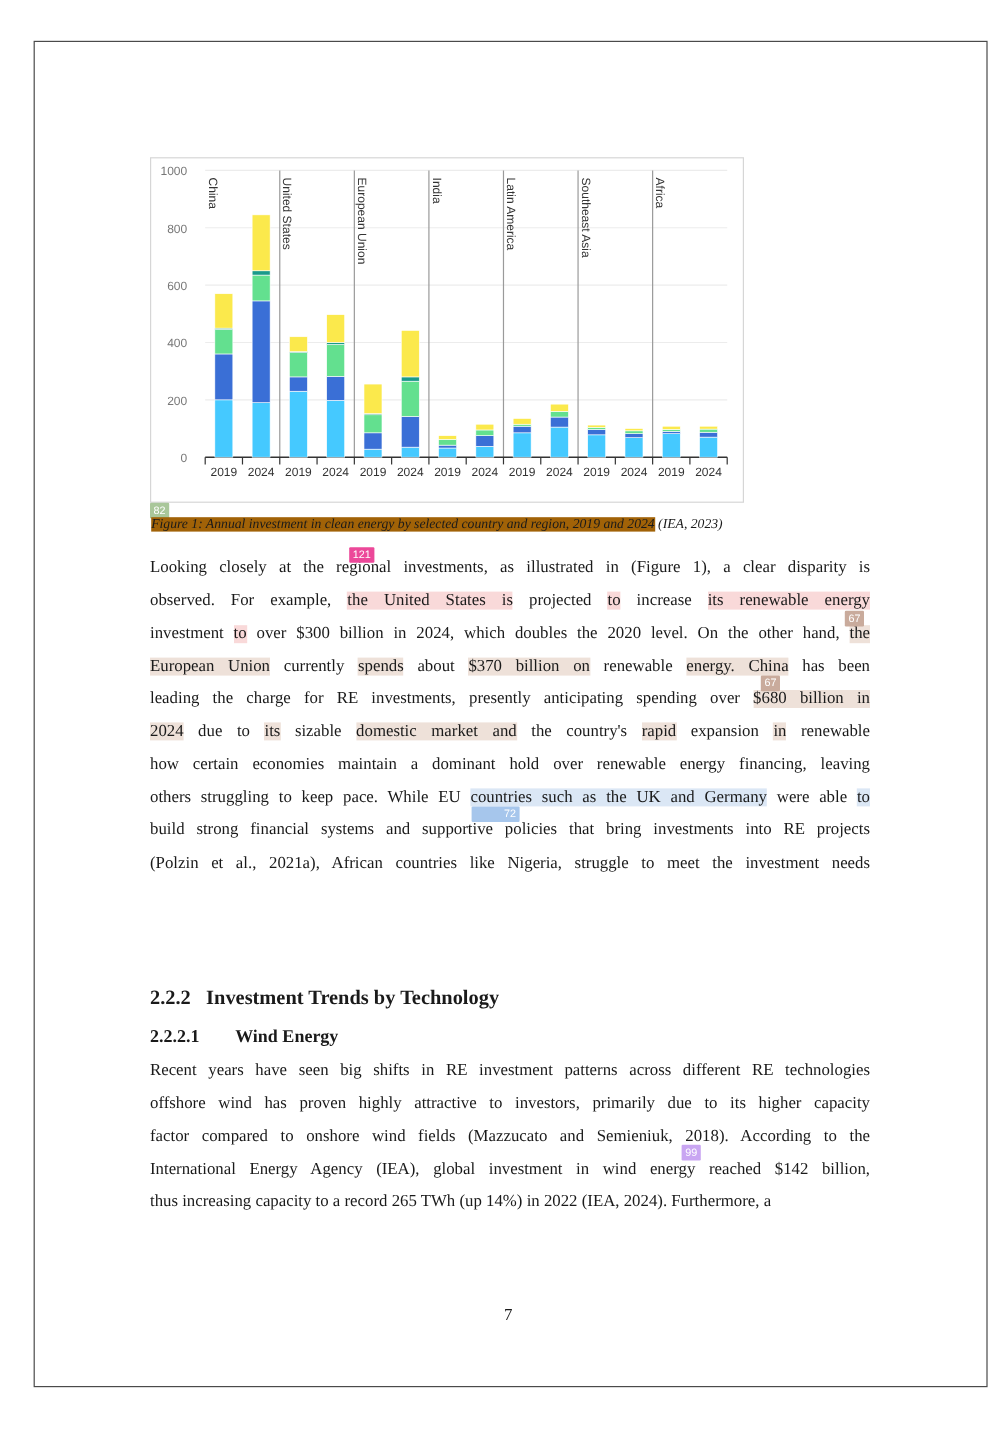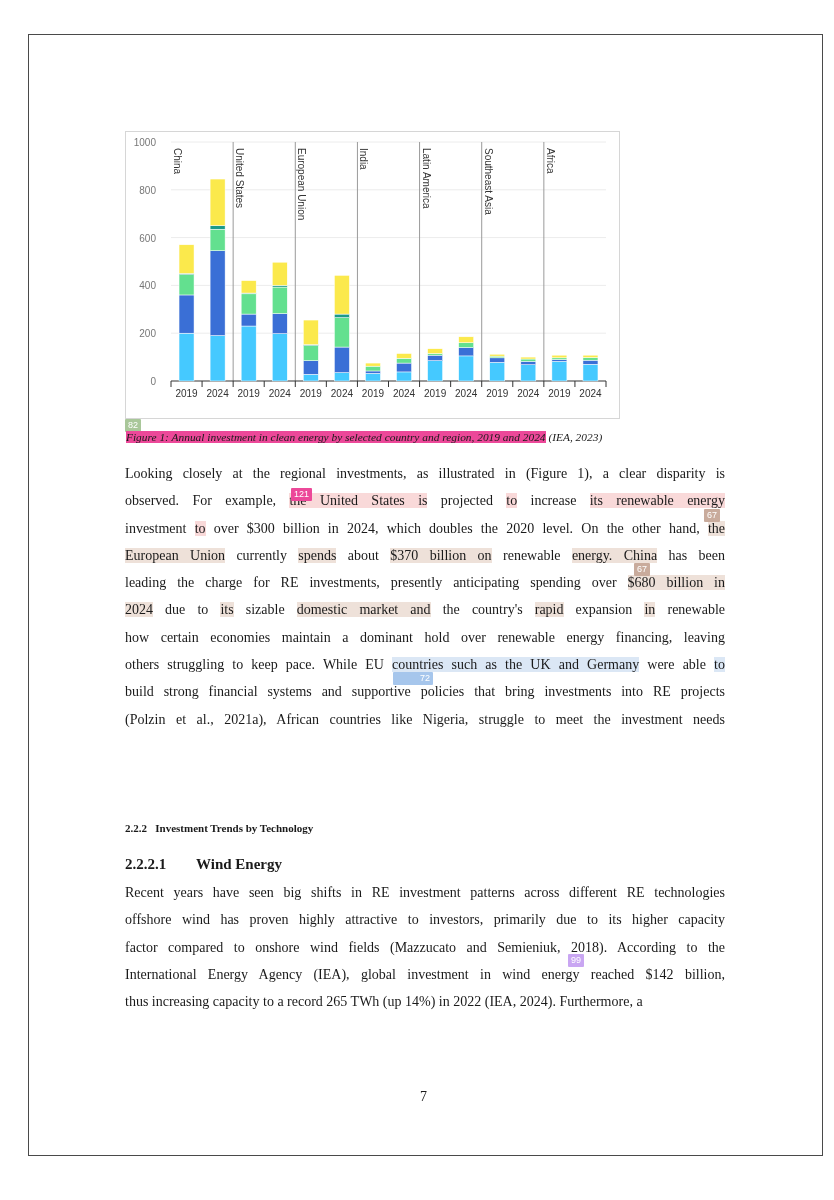--- a/index.html
+++ b/index.html
@@ -2,29 +2,29 @@
 <html><head>
 <meta charset="utf-8">
 <style>
   html, body { margin:0; padding:0; background:#ffffff; }
   body { width:834px; height:1200px; position:relative; overflow:hidden; font-family:"Liberation Serif", serif; color:#1a1a1a; }
   .page-frame { position:absolute; left:28px; top:34px; width:795px; height:1122px; border:1.5px solid #4a4a4a; box-sizing:border-box; }
   .figure-box { position:absolute; left:125px; top:131px; width:495px; height:288px; border:1px solid #d6d6d6; background:#fff; box-sizing:border-box; }
   svg.chart { position:absolute; left:0; top:0; }
   .tag { position:absolute; font-family:"Liberation Sans", sans-serif; font-size:9px; color:#fff; padding:1px 3px; line-height:11px; border-radius:1px; }
   .caption { position:absolute; left:126px; top:431px; font-size:11.4px; font-style:italic; white-space:nowrap; }
-  .caption .hl { background:#ec4899; }
+  .caption .hl { background:#a16207; }
   .para { position:absolute; left:125px; width:600px; font-size:14px; line-height:27.3px; }
   .line { display:block; text-align:justify; text-align-last:justify; white-space:nowrap; height:27.3px; }
   .line.last { text-align-last:left; }
   .line > span { white-space:pre; }
   .hl-red { background:#f9d9d9; }
   .hl-brown { background:#eee1d9; }
   .hl-blue { background:#dbe7f5; }
-  .h-sec { position:absolute; left:125px; top:822px; font-weight:bold; font-size:11px; white-space:pre;text-align:right; }
+  .h-sec { position:absolute; left:125px; top:822px; font-weight:bold; font-size:17px; white-space:pre;text-align:right; }
   .h-sub { position:absolute; left:125px; top:856px; font-weight:bold; font-size:15px; white-space:pre; }
   .pagenum { position:absolute; left:420px; top:1089px; font-size:14px; }
 </style>
 </head>
 <body>
 
 <div class="page-frame"></div>
 
 <div class="figure-box">
   <svg class="chart" id="chart" width="495" height="288">
@@ -158,21 +158,21 @@
     <span class="line"><span>investment </span><span class="hl-red">to</span><span> over $300 billion in 2024, which doubles the 2020 level. On the other hand, </span><span class="hl-brown">the</span></span>
     <span class="line"><span class="hl-brown">European Union</span><span> currently </span><span class="hl-brown">spends</span><span> about </span><span class="hl-brown">$370 billion on</span><span> renewable </span><span class="hl-brown">energy. China</span><span> has been</span></span>
     <span class="line"><span>leading the charge for RE investments, presently anticipating spending over </span><span class="hl-brown">$680 billion in</span></span>
     <span class="line"><span class="hl-brown">2024</span><span> due to </span><span class="hl-brown">its</span><span> sizable </span><span class="hl-brown">domestic market and</span><span> the country's </span><span class="hl-brown">rapid</span><span> expansion </span><span class="hl-brown">in</span><span> renewable</span></span>
     <span class="line"><span>how certain economies maintain a dominant hold over renewable energy financing, leaving</span></span>
     <span class="line"><span>others struggling to keep pace. While EU </span><span class="hl-blue">countries such as the UK and Germany</span><span> were able </span><span class="hl-blue">to</span></span>
     <span class="line"><span>build strong financial systems and supportive policies that bring investments into RE projects</span></span>
     <span class="line"><span>(Polzin et al., 2021a), African countries like Nigeria, struggle to meet the investment needs</span></span>
   </div>
 
-<span class="tag" style="left:291px;top:488px;background:#ec4899;">121</span>
+<span class="tag" style="left:291px;top:456px;background:#ec4899;">121</span>
 <span class="tag" style="left:704px;top:509px;background:#c9ab9c;">67</span>
 <span class="tag" style="left:634px;top:563px;background:#c9ab9c;">67</span>
 <span class="tag" style="left:393px;top:672px;background:#a6c6ec;padding-left:27px;">72</span>
 
 <div class="h-sec">2.2.2   Investment Trends by Technology</div>
 <div class="h-sub">2.2.2.1        Wind Energy</div>
 
 <div class="para" id="p2" style="top:879px;">
     <span class="line"><span>Recent years have seen big shifts in RE investment patterns across different RE technologies</span></span>
     <span class="line"><span>offshore wind has proven highly attractive to investors, primarily due to its higher capacity</span></span>

